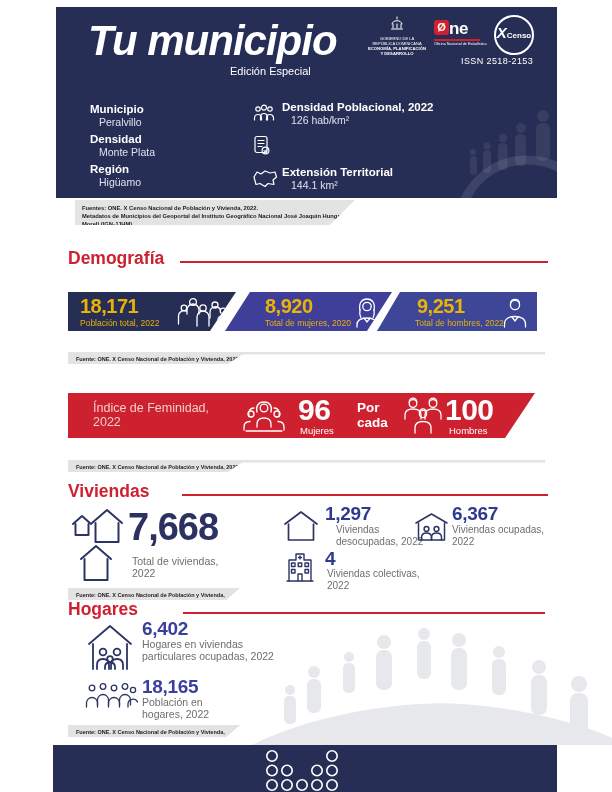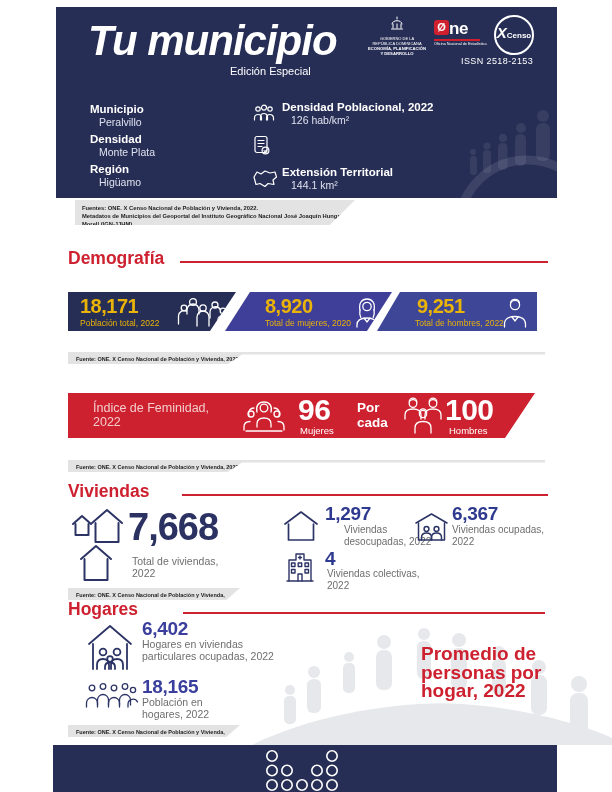--- a/index.html
+++ b/index.html
@@ -293,21 +293,21 @@
   <div class="abs big-navy" style="left:128px;top:506px;font-size:38px;letter-spacing:-1px">7,668</div>
   <div class="abs glabel2" style="left:132px;top:555px;width:108px">Total de viviendas, 2022</div>
 
   <span class="abs line-icon" style="left:283px;top:510px">
     <svg width="36" height="31" viewBox="0 0 36 31" fill="none" stroke="currentColor" stroke-width="1.7" stroke-linecap="round" stroke-linejoin="round">
       <path d="M2 14L18 2l16 12"></path>
         <path d="M5.5 14v16h25V14"></path>
     </svg>
   </span>
   <div class="abs count-blue" style="left:325px;top:503px">1,297</div>
-  <div class="abs glabel" style="left:344px;top:524px;width:94px">Viviendas desocupadas, 2022</div>
+  <div class="abs glabel" style="left:336px;top:524px;width:94px">Viviendas desocupadas, 2022</div>
 
   <span class="abs line-icon" style="left:414px;top:512px">
     <svg width="35" height="29" viewBox="0 0 35 29" fill="none" stroke="currentColor" stroke-width="1.5" stroke-linecap="round" stroke-linejoin="round">
       <path d="M2 11L17.5 2 33 11"></path>
         <path d="M4.5 11v17h26V11"></path>
       <circle cx="12.5" cy="17" r="2.4"></circle>
         <circle cx="22.5" cy="17" r="2.4"></circle>
       <path d="M7.5 28v-2.5c0-3 2-4.5 5-4.5s5 1.5 5 4.5V28"></path>
       <path d="M17.5 28v-2.5c0-3 2-4.5 5-4.5s5 1.5 5 4.5V28"></path>
     </svg>
@@ -387,21 +387,20 @@
         <path d="M24.5 25v-4a5.5 5.5 0 0 1 11 0v4"></path>
       <circle cx="41" cy="4.5" r="2.8"></circle>
         <path d="M35.5 23v-5a5.5 5.5 0 0 1 11 0v5"></path>
       <circle cx="49" cy="8" r="2.6"></circle>
         <path d="M44 25v-3a5 5 0 0 1 9.5-2"></path>
     </svg>
   </span>
   <div class="abs count-indigo" style="left:142px;top:676px">18,165</div>
   <div class="abs glabel2" style="left:142px;top:696px;width:90px">Población en hogares, 2022</div>
 
-  <div class="abs" style="left:421px;top:645px;width:136px;font-size:19px;font-weight:bold;color:#ce2130;line-height:18.5px">Promedio de personas por hogar, 2022</div>
 
   <div class="abs ribbon ribbon-short" style="left:68px;top:725px;width:172px">
     <div>Fuente: ONE. X Censo Nacional de Población y Vivienda, 2022.</div>
   </div>
 
   <div class="abs footer">
     <svg class="abs" style="left:212px;top:4px" width="80" height="43" viewBox="0 0 80 43" fill="none" stroke="#fff" stroke-width="1.6">
       <circle cx="7" cy="7" r="5.2"></circle>
         <circle cx="67" cy="7" r="5.2"></circle>
       <circle cx="7" cy="21.5" r="5.2"></circle>

